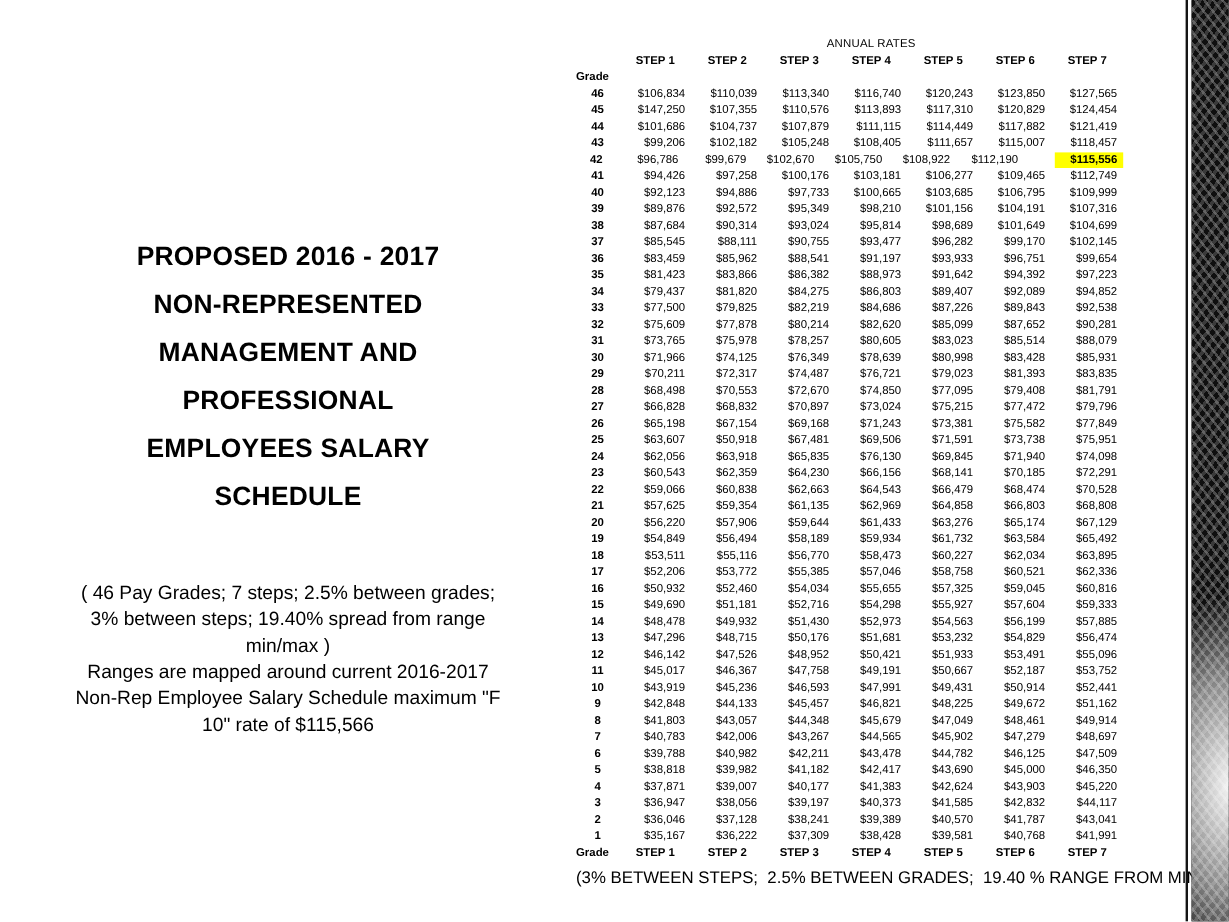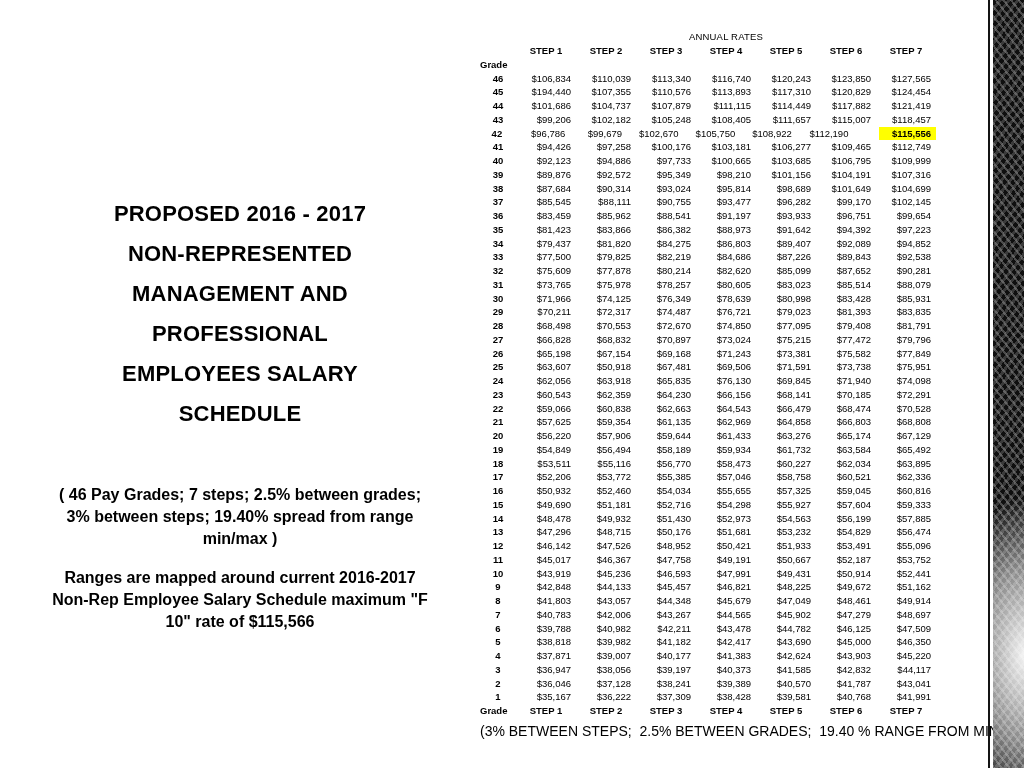--- a/index.html
+++ b/index.html
@@ -15,22 +15,22 @@
   .left-panel {
     position: absolute; left: 28px; top: 194px; width: 424px;
     text-align: center;
   }
   .title {
     margin: 0;
     font-size: 22px; font-weight: 700; line-height: 40px;
     white-space: pre-line; letter-spacing: 0.2px;
   }
   .note {
-    margin: 17px;
-    font-size: 16px; font-weight: 700; line-height: 22px;
+    margin: 0;
+    font-size: 16px; font-weight: 400; line-height: 22px;
     white-space: pre-line;
   }
   .note-first { margin-top: 50px; }
 
   
   .table-panel {
     position: absolute; left: 480px; top: 30px; width: 456px;
     font-size: 9.5px;
   }
   .annual {
@@ -117,21 +117,21 @@
           <span class="cell val">$106,834</span>
           <span class="cell val">$110,039</span>
           <span class="cell val">$113,340</span>
           <span class="cell val">$116,740</span>
           <span class="cell val">$120,243</span>
           <span class="cell val">$123,850</span>
           <span class="cell val">$127,565</span>
         </div>
         <div class="trow">
           <span class="cell grade">45</span>
-          <span class="cell val">$194,440</span>
+          <span class="cell val">$147,250</span>
           <span class="cell val">$107,355</span>
           <span class="cell val">$110,576</span>
           <span class="cell val">$113,893</span>
           <span class="cell val">$117,310</span>
           <span class="cell val">$120,829</span>
           <span class="cell val">$124,454</span>
         </div>
         <div class="trow">
           <span class="cell grade">44</span>
           <span class="cell val">$101,686</span>

